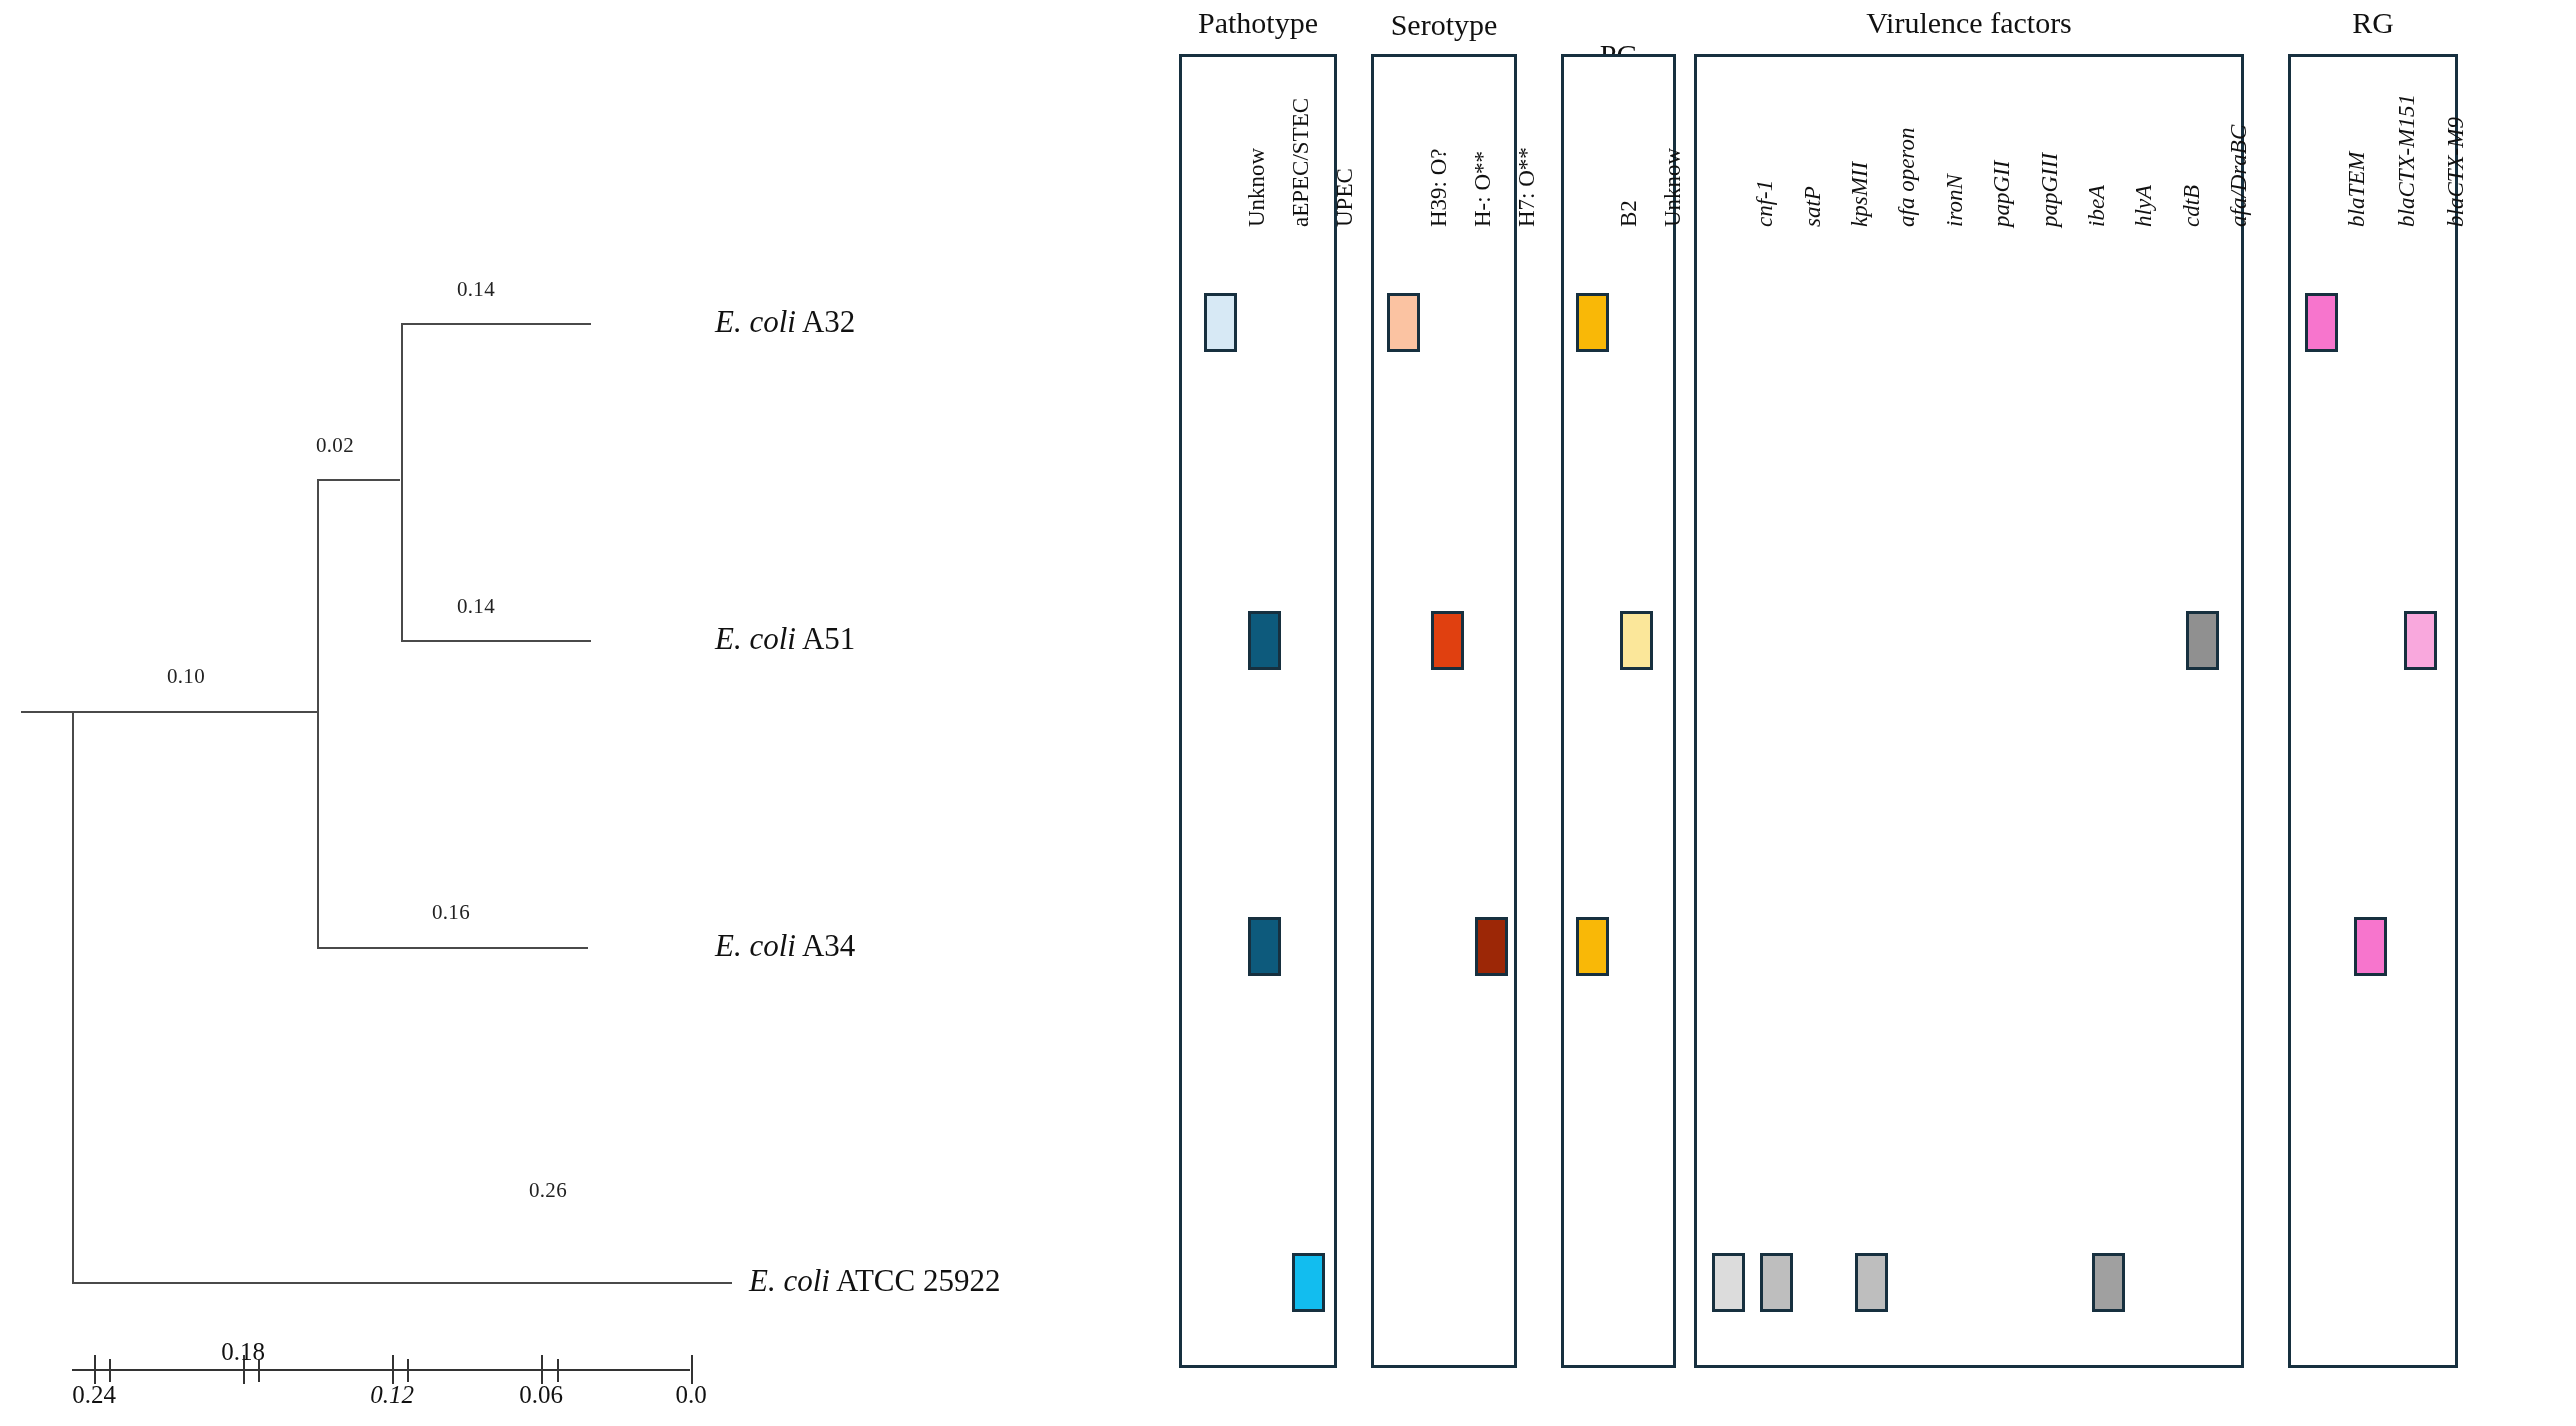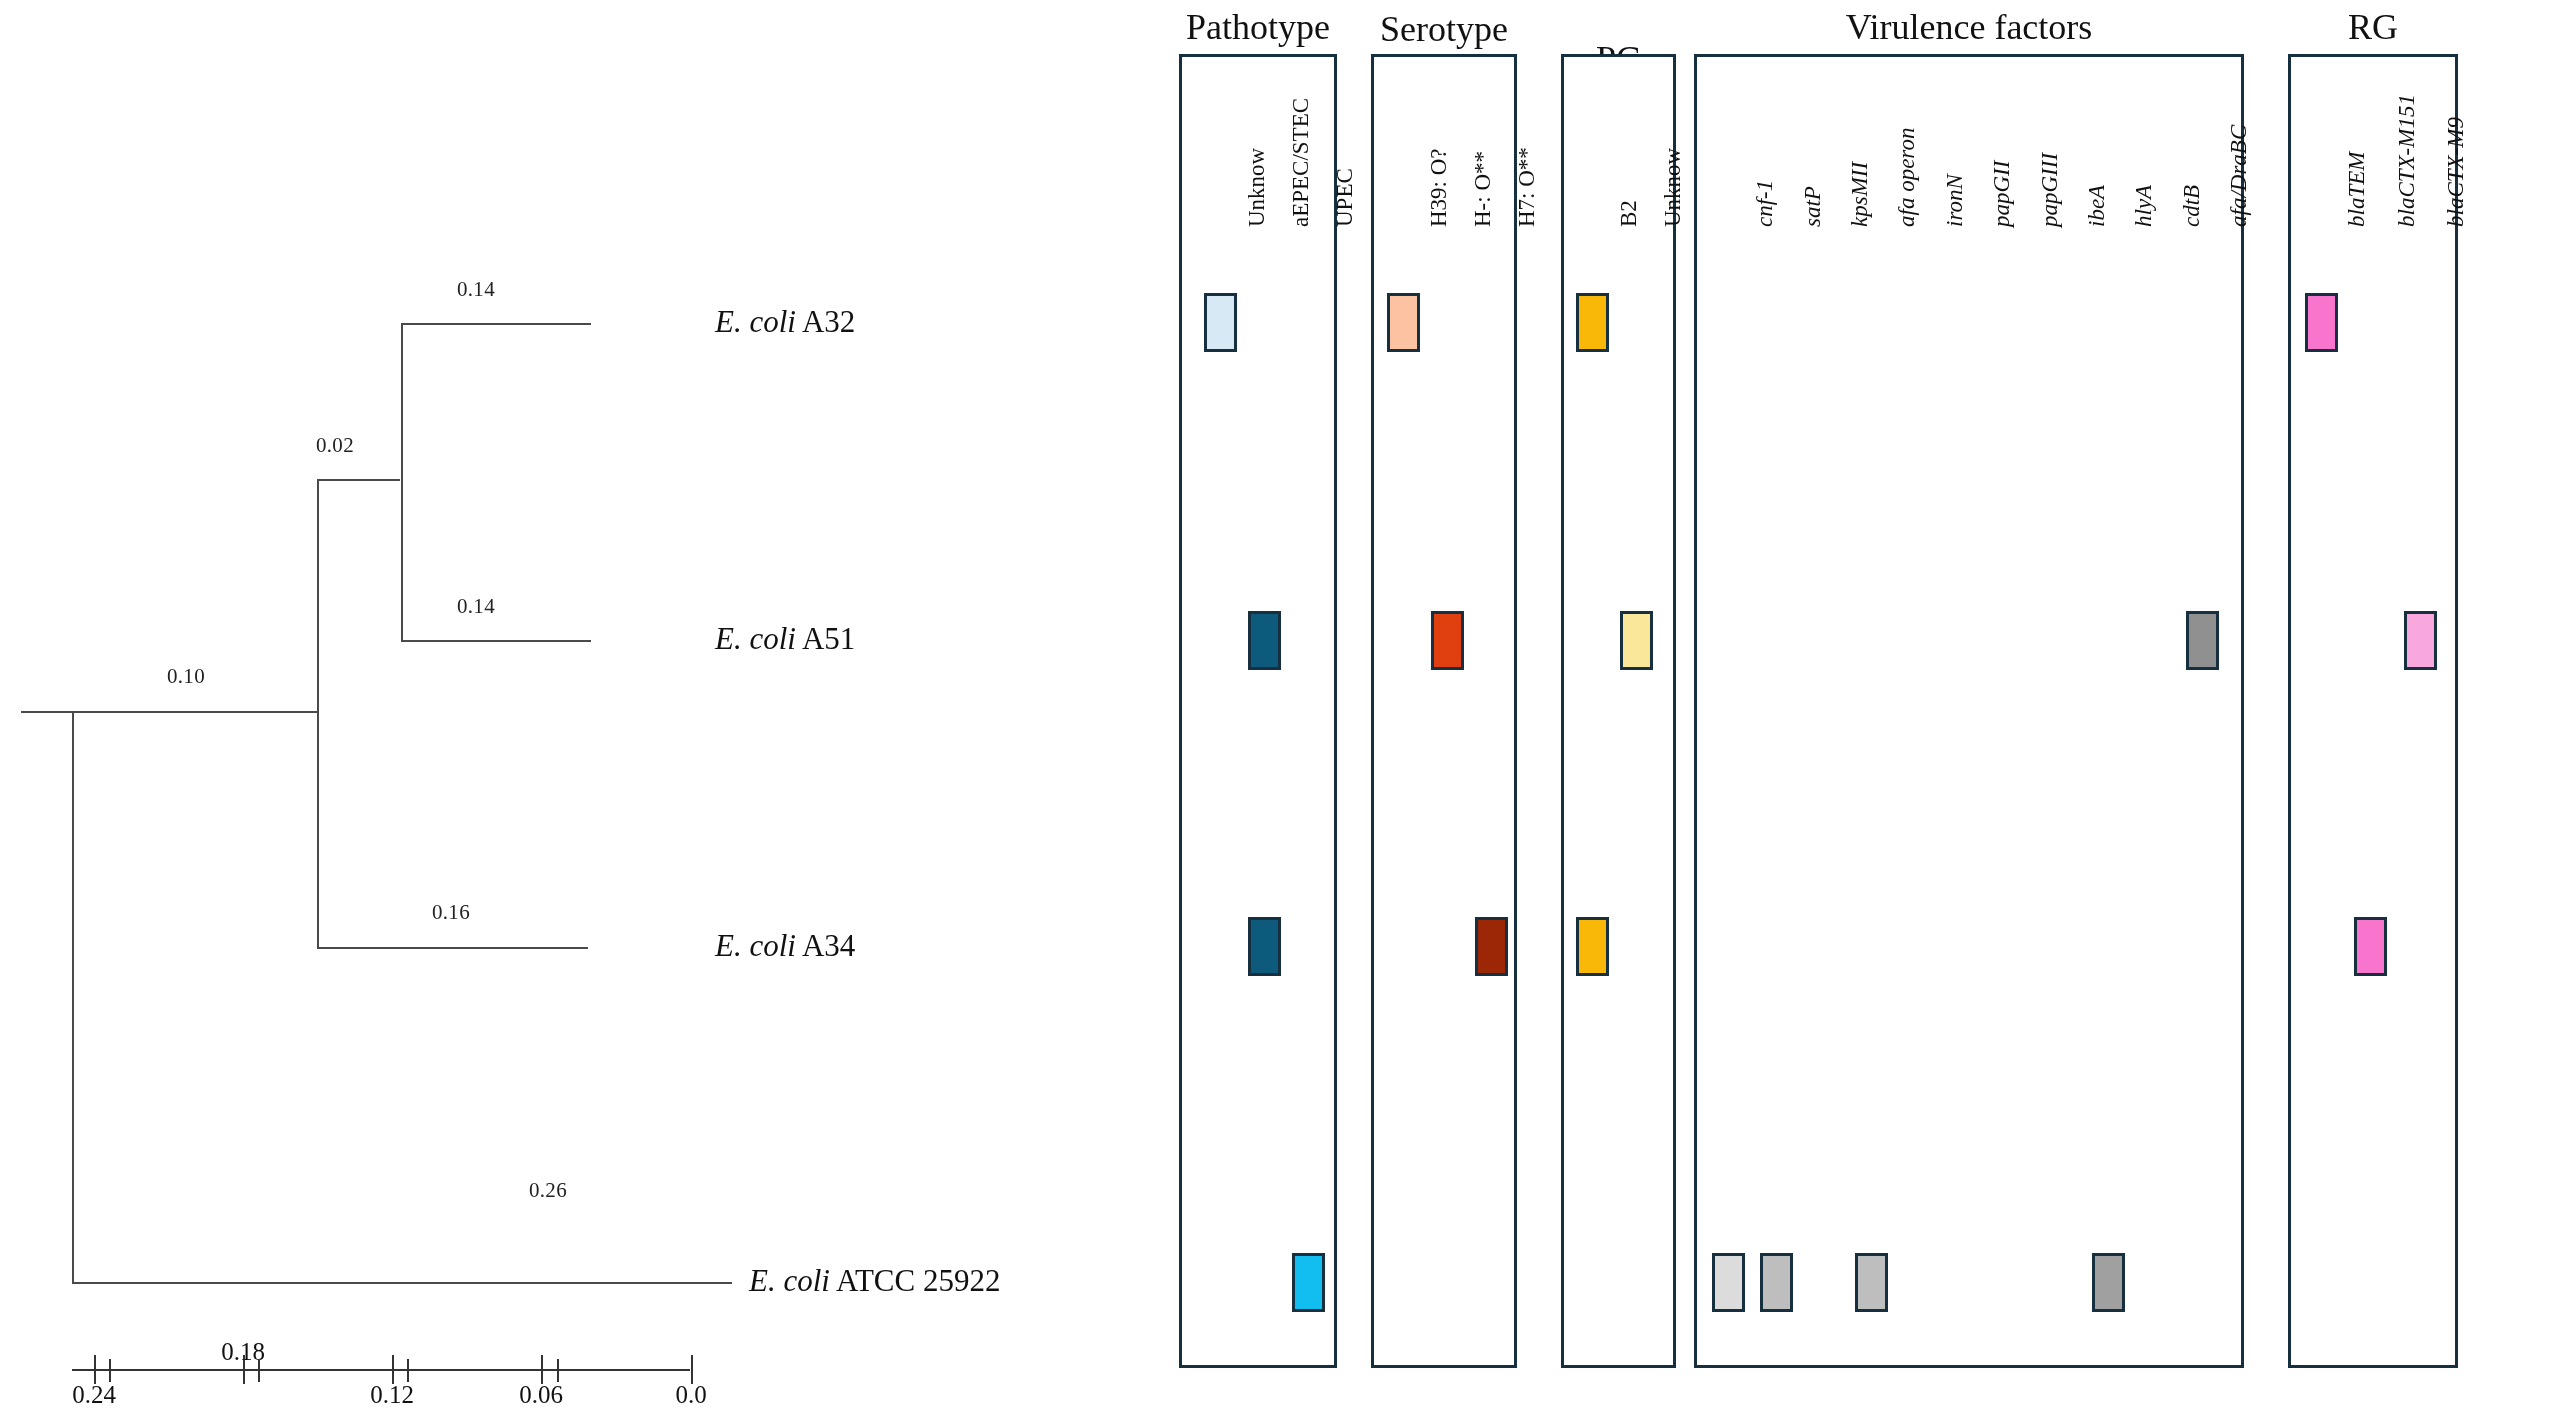--- a/index.html
+++ b/index.html
@@ -23,21 +23,21 @@
              border-top:2.7px solid #333;}
   .tick{position:absolute;width:0;border-left:2.7px solid #333;}
   .tick.major{height:29px;top:-13.7px;}
   .tick.minor{height:23.4px;top:-11px;}
   .tick-label{position:absolute;font-size:25px;color:#111;
               transform:translateX(-50%);white-space:nowrap;top:15px;}
 
   
   .panel{position:absolute;border:3.4px solid #17303f;background:#fff;
          box-sizing:border-box;}
-  .panel-title{position:absolute;font-size:36px;color:#111;
+  .panel-title{position:absolute;font-size:30px;color:#111;
                white-space:nowrap;transform:translateX(-50%);}
   .col-label{position:absolute;font-size:23px;color:#111;white-space:nowrap;
              transform-origin:0 0;transform:rotate(-90deg);
              bottom:0;left:0;}
   .col-label.ital{font-style:italic;}
   .cell{position:absolute;border:3.4px solid #17303f;box-sizing:border-box;}
 </style>
 </head>
 <body>
 
@@ -90,21 +90,21 @@
 
     <div id="tree-axis"></div>
     <div id="axis-ticks">
         <div class="tick major" style="left: 94px; top: 1355px;"></div>
         <div class="tick-label" style="left: 94px; top: 1381px;">0.24</div>
         <div class="tick minor" style="left: 109px; top: 1359px;"></div>
         <div class="tick major" style="left: 243px; top: 1355px;"></div>
         <div class="tick-label" style="left: 243px; top: 1338px;">0.18</div>
         <div class="tick minor" style="left: 258px; top: 1359px;"></div>
         <div class="tick major" style="left: 392px; top: 1355px;"></div>
-        <div class="tick-label" style="left: 392px; top: 1381px;">0.12</div>
+        <div class="tick-label" style="left: 392px; top: 1381px; font-style: italic;">0.12</div>
         <div class="tick minor" style="left: 407px; top: 1359px;"></div>
         <div class="tick major" style="left: 541px; top: 1355px;"></div>
         <div class="tick-label" style="left: 541px; top: 1381px;">0.06</div>
         <div class="tick minor" style="left: 557px; top: 1359px;"></div>
         <div class="tick major" style="left: 691px; top: 1355px;"></div>
         <div class="tick-label" style="left: 691px; top: 1381px;">0.0</div>
       </div>
   </div>
 
   <div id="matrix-root">

